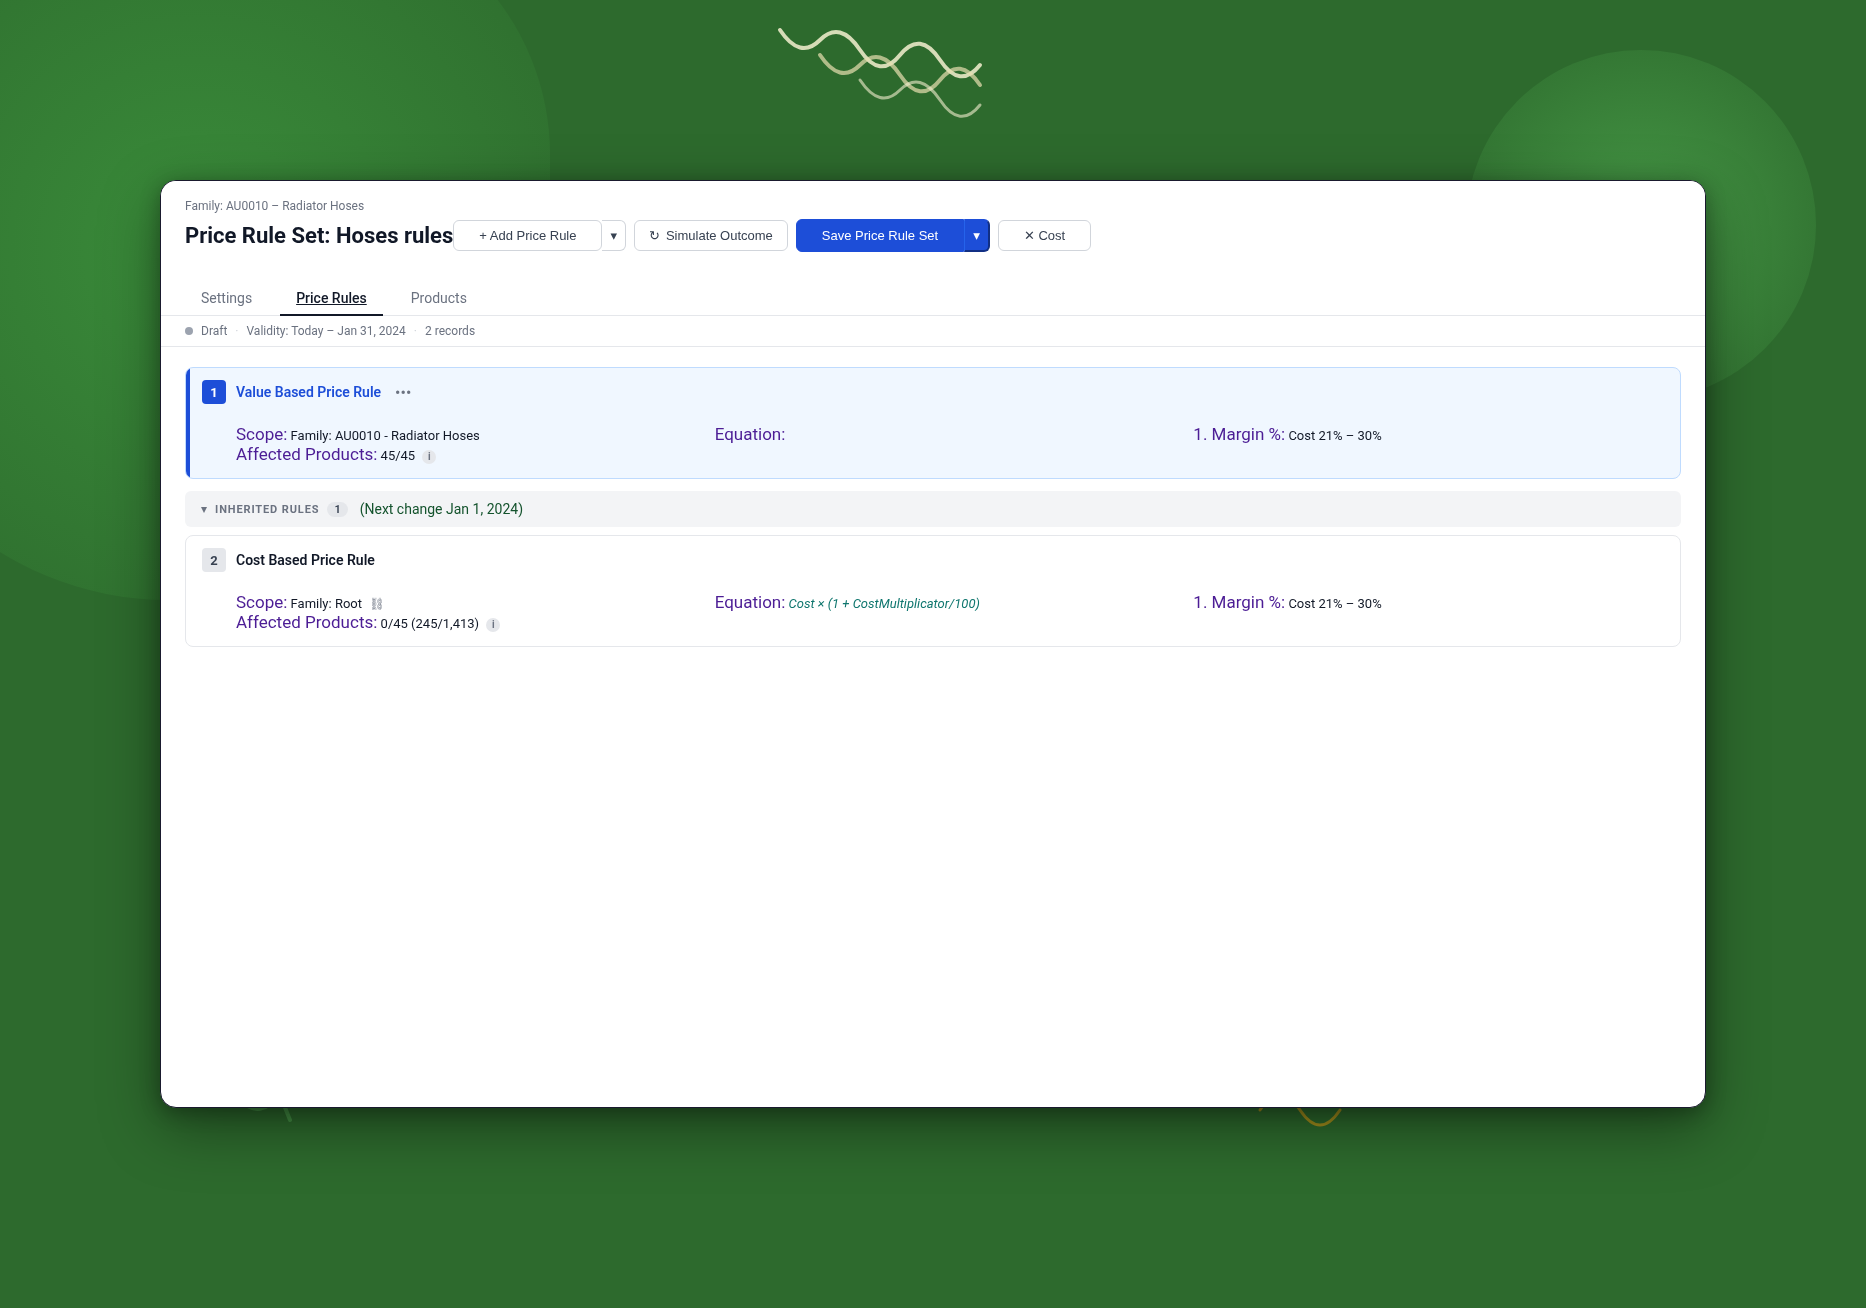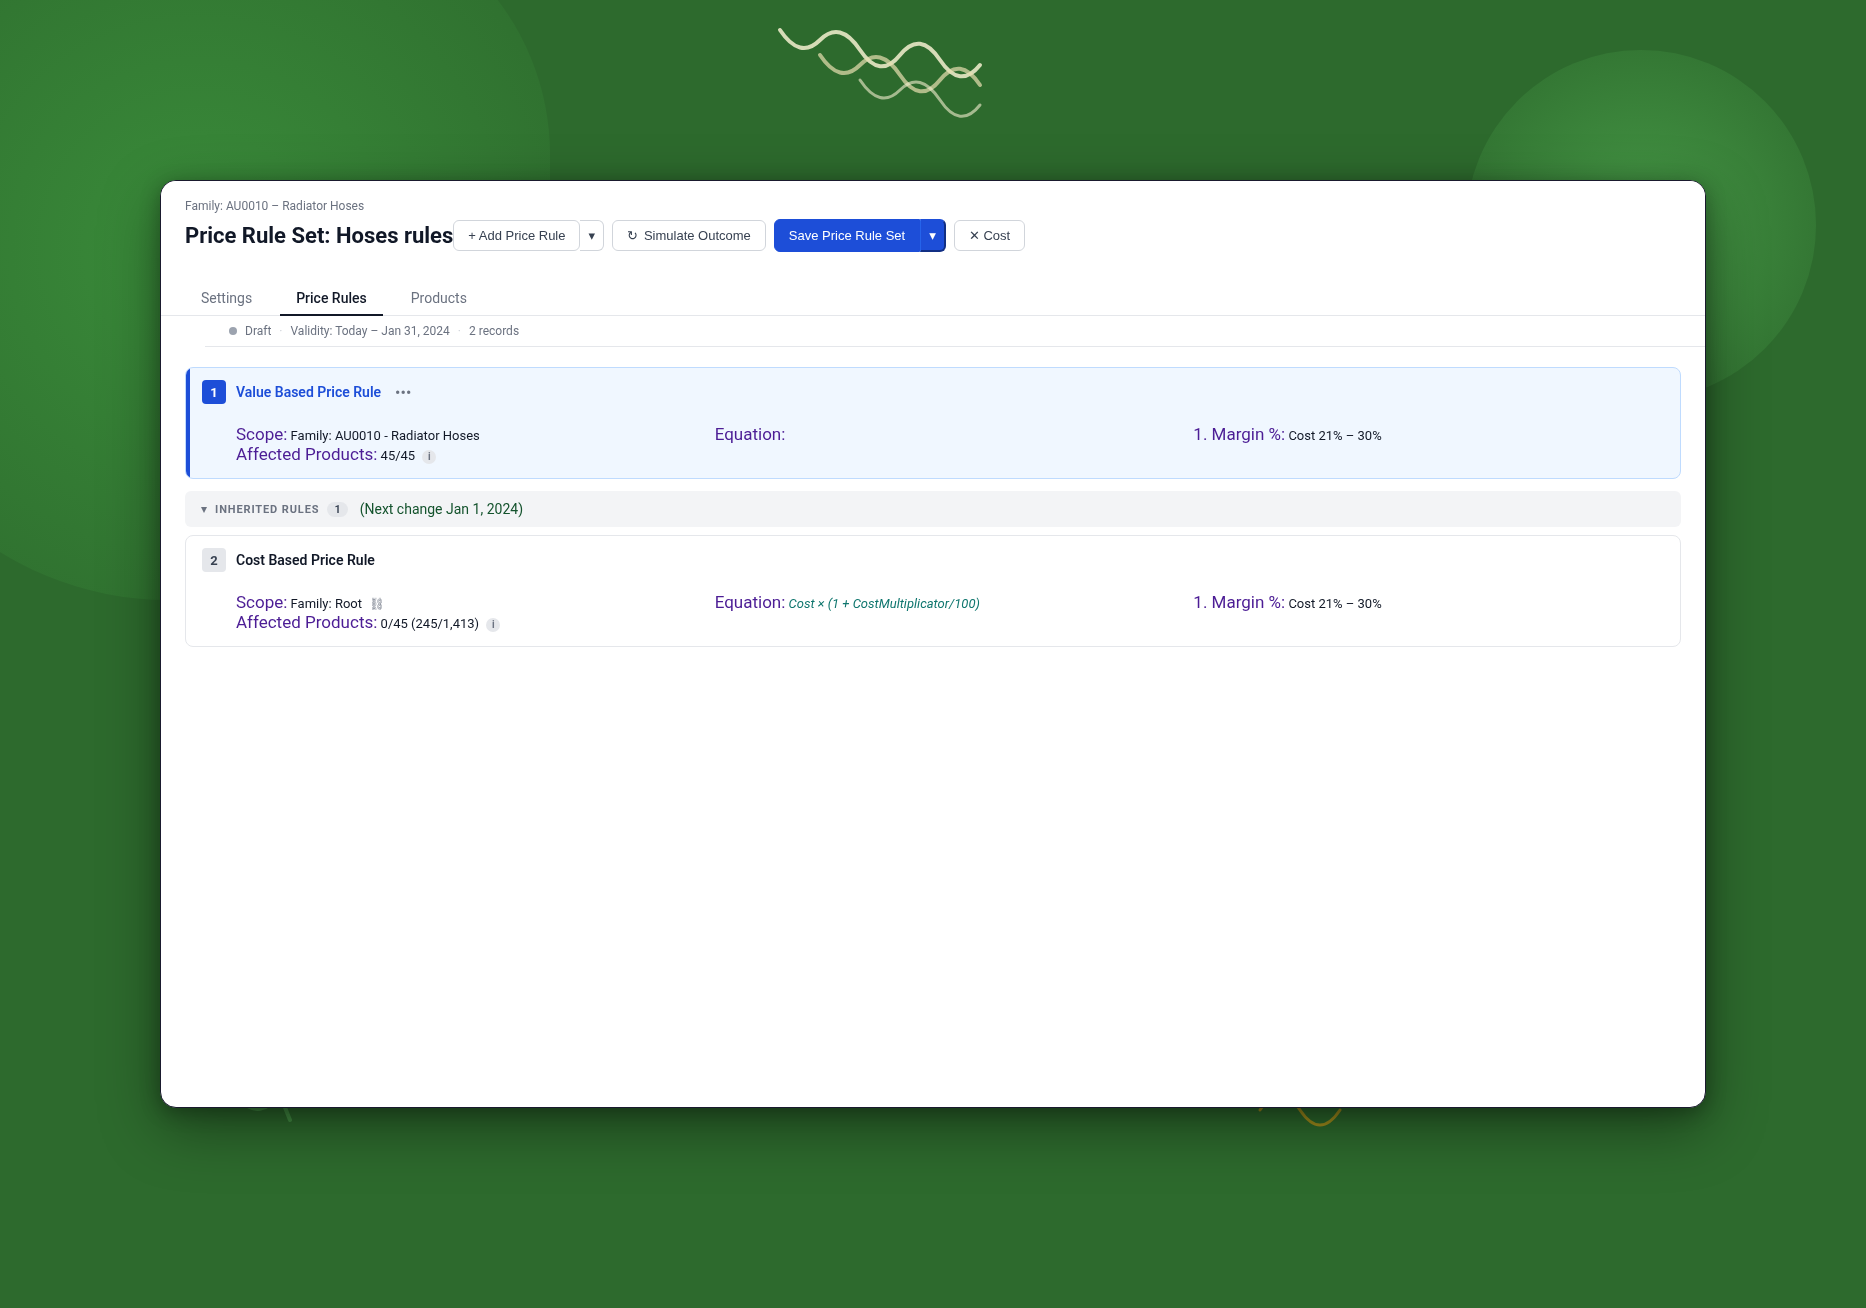--- a/index.html
+++ b/index.html
@@ -82,21 +82,21 @@
     }
     .header-actions {
       display: flex;
       gap: 8px;
       align-items: center;
     }
     .btn {
       display: flex;
       align-items: center;
       gap: 6px;
-      padding: 7px 14px;
+      padding: 7px 25px;
       border-radius: 6px;
       font-size: 13px;
       font-weight: 500;
       cursor: pointer;
       border: 1px solid transparent;
     }
     .btn-outline {
       background: white;
       border-color: #d1d5db;
       color: #374151;
@@ -137,33 +137,33 @@
       font-size: 14px;
       color: #6b7280;
       cursor: pointer;
       border-bottom: 2px solid transparent;
       margin-bottom: -1px;
     }
     .tab.active {
       color: #111827;
       border-bottom-color: #111827;
       font-weight: 500;
+      text-decoration: underline;
     }
 
     
     .status-bar {
       display: flex;
       align-items: center;
       gap: 8px;
       padding: 8px 24px;
       font-size: 12px;
       color: #6b7280;
       border-bottom: 1px solid #e5e7eb;
       background: white;
-      margin-left: 44px;
     }
     .status-dot {
       width: 8px; height: 8px;
       border-radius: 50%;
       background: #9ca3af;
       display: inline-block;
     }
     .separator {
       color: #d1d5db;
     }

